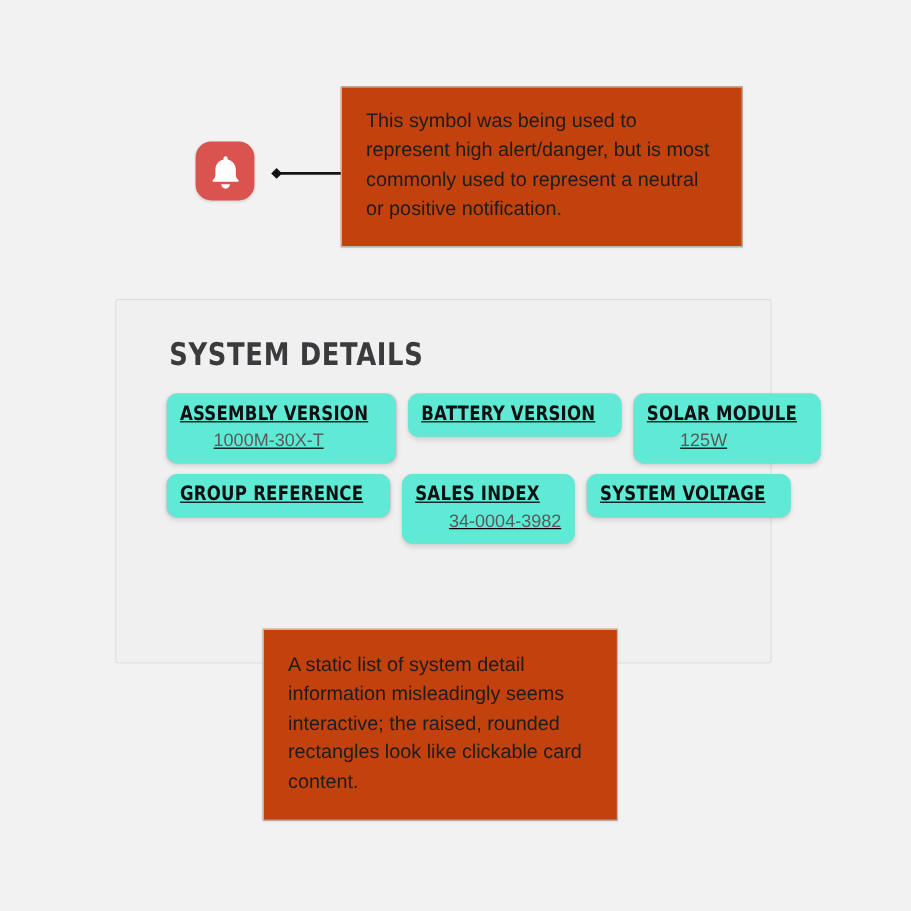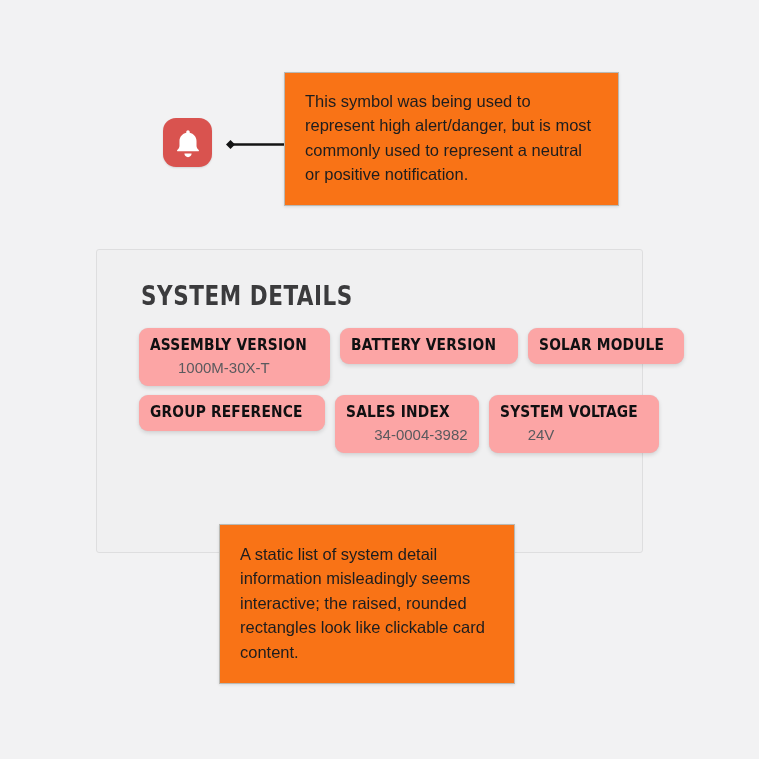--- a/index.html
+++ b/index.html
@@ -53,21 +53,21 @@
     position: absolute;
     left: 362px;
     top: 483px;
     width: 20px;
     height: 45px;
   }
 
   
   .callout {
     position: absolute;
-    background: #f97316;
+    background: #c2410c;
     border: 1px solid #b9b9b4;
     box-sizing: border-box;
     color: #1d1d1f;
     font-size: 16.5px;
     line-height: 1.48;
     box-shadow: 0 1px 3px rgba(0,0,0,0.10);
   }
   .callout-top {
     left: 284px;
     top: 72px;
@@ -117,25 +117,26 @@
   }
 
   .card-row {
     display: flex;
     align-items: flex-start;
     gap: 10px;
     margin-bottom: 9px;
   }
 
   .detail-card {
-    background: #fca5a5;
+    background: #5eead4;
     border-radius: 9px;
     padding: 8px 11px 9px 11px;
     box-shadow: 0 2px 4px rgba(0,0,0,0.13), 0 0 1px rgba(0,0,0,0.10);
     box-sizing: border-box;
+    text-decoration: underline;
   }
 
   .card-label {
     font-family: "DejaVu Sans Condensed", "Liberation Sans Narrow", "Liberation Sans", sans-serif;
     font-weight: bold;
     font-size: 16.5px;
     letter-spacing: 0.2px;
     color: #101012;
     white-space: nowrap;
     transform: scaleX(0.93);
@@ -189,34 +190,34 @@
       <div class="card-row">
         <div class="detail-card">
           <div class="card-label">ASSEMBLY VERSION</div>
           <div class="card-value">1000M-30X-T</div>
         </div>
         <div class="detail-card">
           <div class="card-label">BATTERY VERSION</div>
         </div>
         <div class="detail-card">
           <div class="card-label">SOLAR MODULE</div>
+          <div class="card-value">125W</div>
         </div>
       </div>
 
       <div class="card-row">
         <div class="detail-card">
           <div class="card-label">GROUP REFERENCE</div>
         </div>
         <div class="detail-card">
           <div class="card-label">SALES INDEX</div>
           <div class="card-value">34-0004-3982</div>
         </div>
         <div class="detail-card">
           <div class="card-label">SYSTEM VOLTAGE</div>
-          <div class="card-value">24V</div>
         </div>
       </div>
 
     </div>
   </div>
 
   <div class="callout callout-bottom">
     <span>A static list of system detail information misleadingly seems interactive; the raised, rounded rectangles look like clickable card content.</span>
   </div>
 

